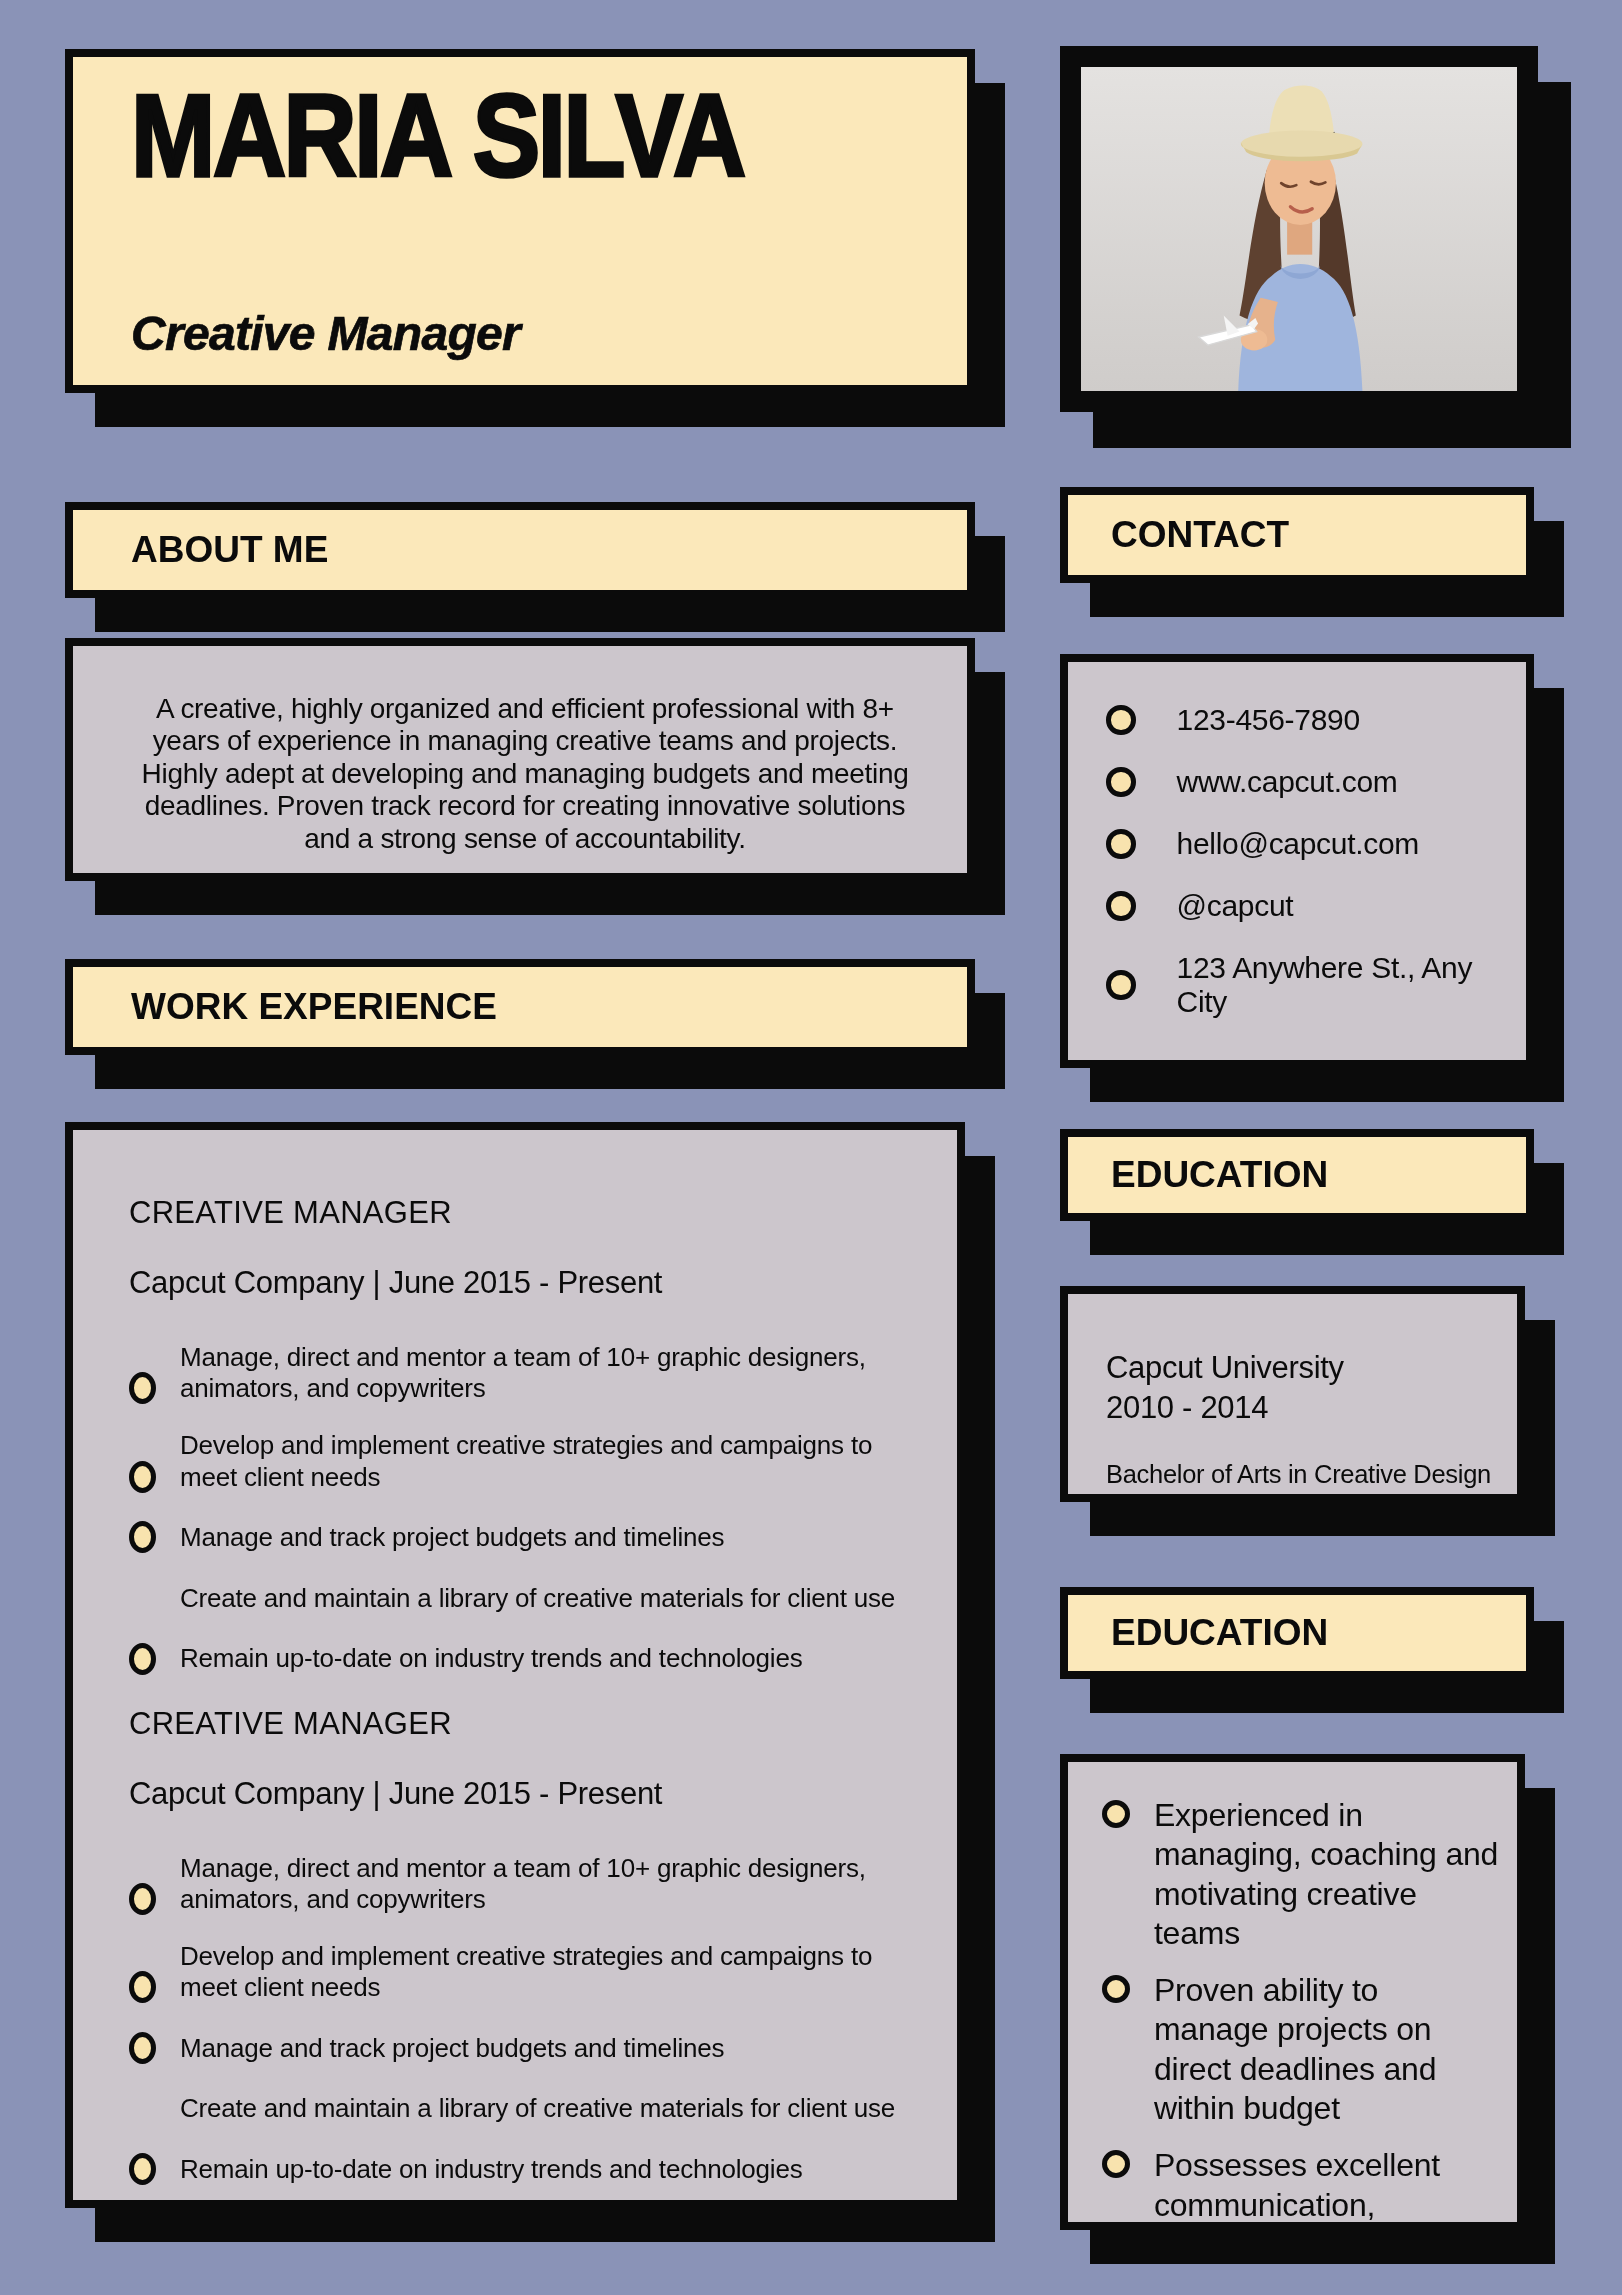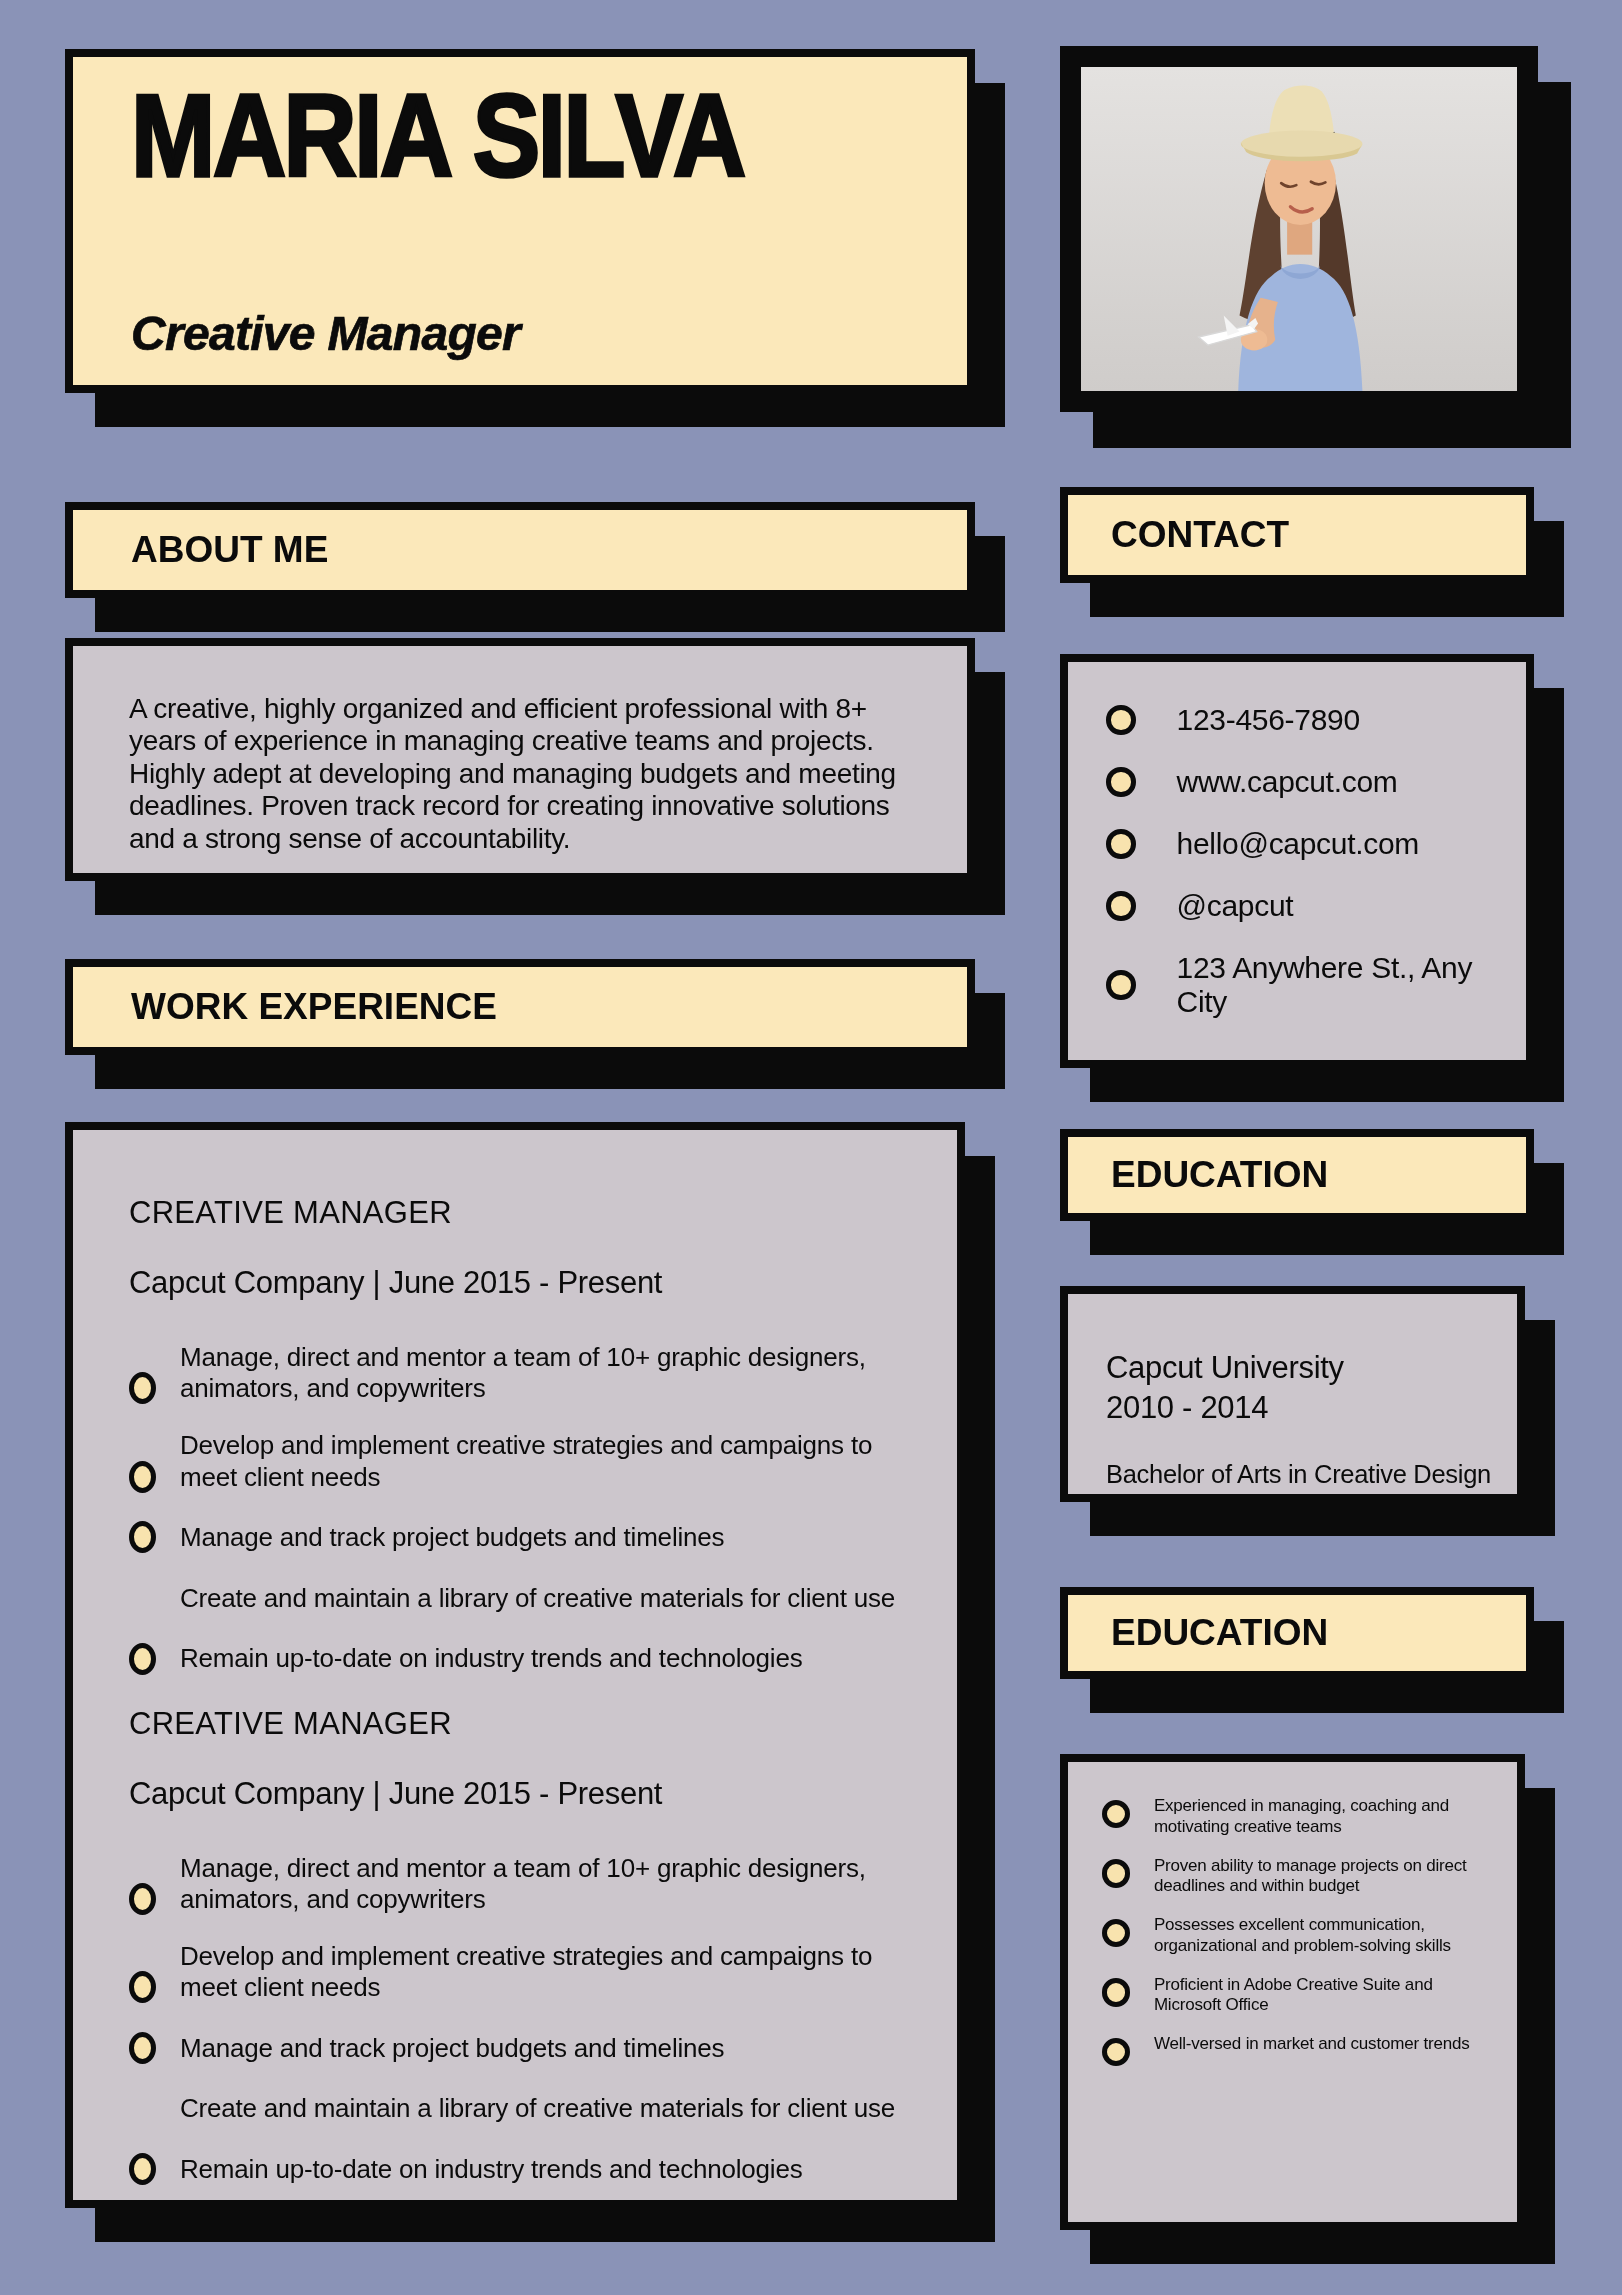--- a/index.html
+++ b/index.html
@@ -30,21 +30,21 @@
   .photo-frame svg{width:100%; height:100%; display:block;}
   
   .bar{display:flex; align-items:center; overflow:hidden;}
   .bar .bar-label{font-size:37px; font-weight:700; letter-spacing:0px;}
   .bar-about{left:65px; top:502px; width:910px; height:96px; padding-left:58px;}
   .bar-work{left:65px; top:959px; width:910px; height:96px; padding-left:58px;}
   .bar-contact{left:1060px; top:487px; width:474px; height:96px; padding-left:43px;}
   .bar-edu1{left:1060px; top:1129px; width:474px; height:92px; padding-left:43px;}
   .bar-edu2{left:1060px; top:1587px; width:474px; height:92px; padding-left:43px;}
   
-  .about-box{left:65px; top:638px; width:910px; height:243px; padding:47px 46px 0 56px; overflow:hidden;}
+  .about-box{left:65px; top:638px; width:910px; height:243px; padding:47px 46px 0 56px; overflow:hidden;text-align:center;}
   .about-text{font-size:28px; line-height:1.16; letter-spacing:-0.3px;}
   
   .contact-box{left:1060px; top:654px; width:474px; height:414px; padding:41px 19.6px 41px 38px; display:flex; flex-direction:column; justify-content:space-between; overflow:hidden;}
   .contact-row{display:flex; align-items:center; gap:29px;}
   .dot{flex:0 0 auto; width:19.6px; height:19.6px; border:5.2px solid #0b0b0b; border-radius:50%; background:#f8e3ae;}
   .contact-text{font-size:30px; letter-spacing:-0.3px;margin-left:12px;}
   
   .work-box{left:65px; top:1122px; width:900px; height:1086px; padding:65px 46px 39px 56px; overflow:hidden;}
   .job{margin-bottom:31px;}
   .job-title{font-size:31px; font-weight:500; letter-spacing:0.3px; margin-bottom:34px;}
@@ -54,21 +54,21 @@
   .bmark{flex:0 0 auto; width:17px; height:22px; border:5.9px solid #0b0b0b; border-radius:50%; background:#f8e3ae; margin-top:2.6px;}
   .btext{font-size:26px; line-height:1.2; letter-spacing:-0.2px; max-width:739px;}
   
   .edu-box{left:1060px; top:1286px; width:465px; height:216px; padding:54px 26px 0 38px; overflow:hidden;}
   .edu-school{font-size:31px; font-weight:500; line-height:1.3; letter-spacing:-0.3px;}
   .edu-degree{font-size:25.5px; margin-top:31px; letter-spacing:-0.3px;}
   
   .skills-box{left:1060px; top:1754px; width:465px; height:476px; padding:34px 18.3px 19.6px 34px; display:flex; flex-direction:column; gap:17.7px; overflow:hidden;}
   .srow{display:flex; align-items:flex-start; gap:23.6px;}
   .smark{flex:0 0 auto; width:18.3px; height:18.3px; border:5.2px solid #0b0b0b; border-radius:50%; background:#f8e3ae; margin-top:3.9px;}
-  .stext{font-size:17px; line-height:1.23; letter-spacing:-0.2px;}
+  .stext{font-size:32px; line-height:1.23; letter-spacing:-0.2px;}
 </style>
 </head>
 <body>
 
 <div class="page">
 
   <div class="box cream header-box">
     <div class="name">MARIA SILVA</div>
     <div class="role">Creative Manager</div>
   </div>

